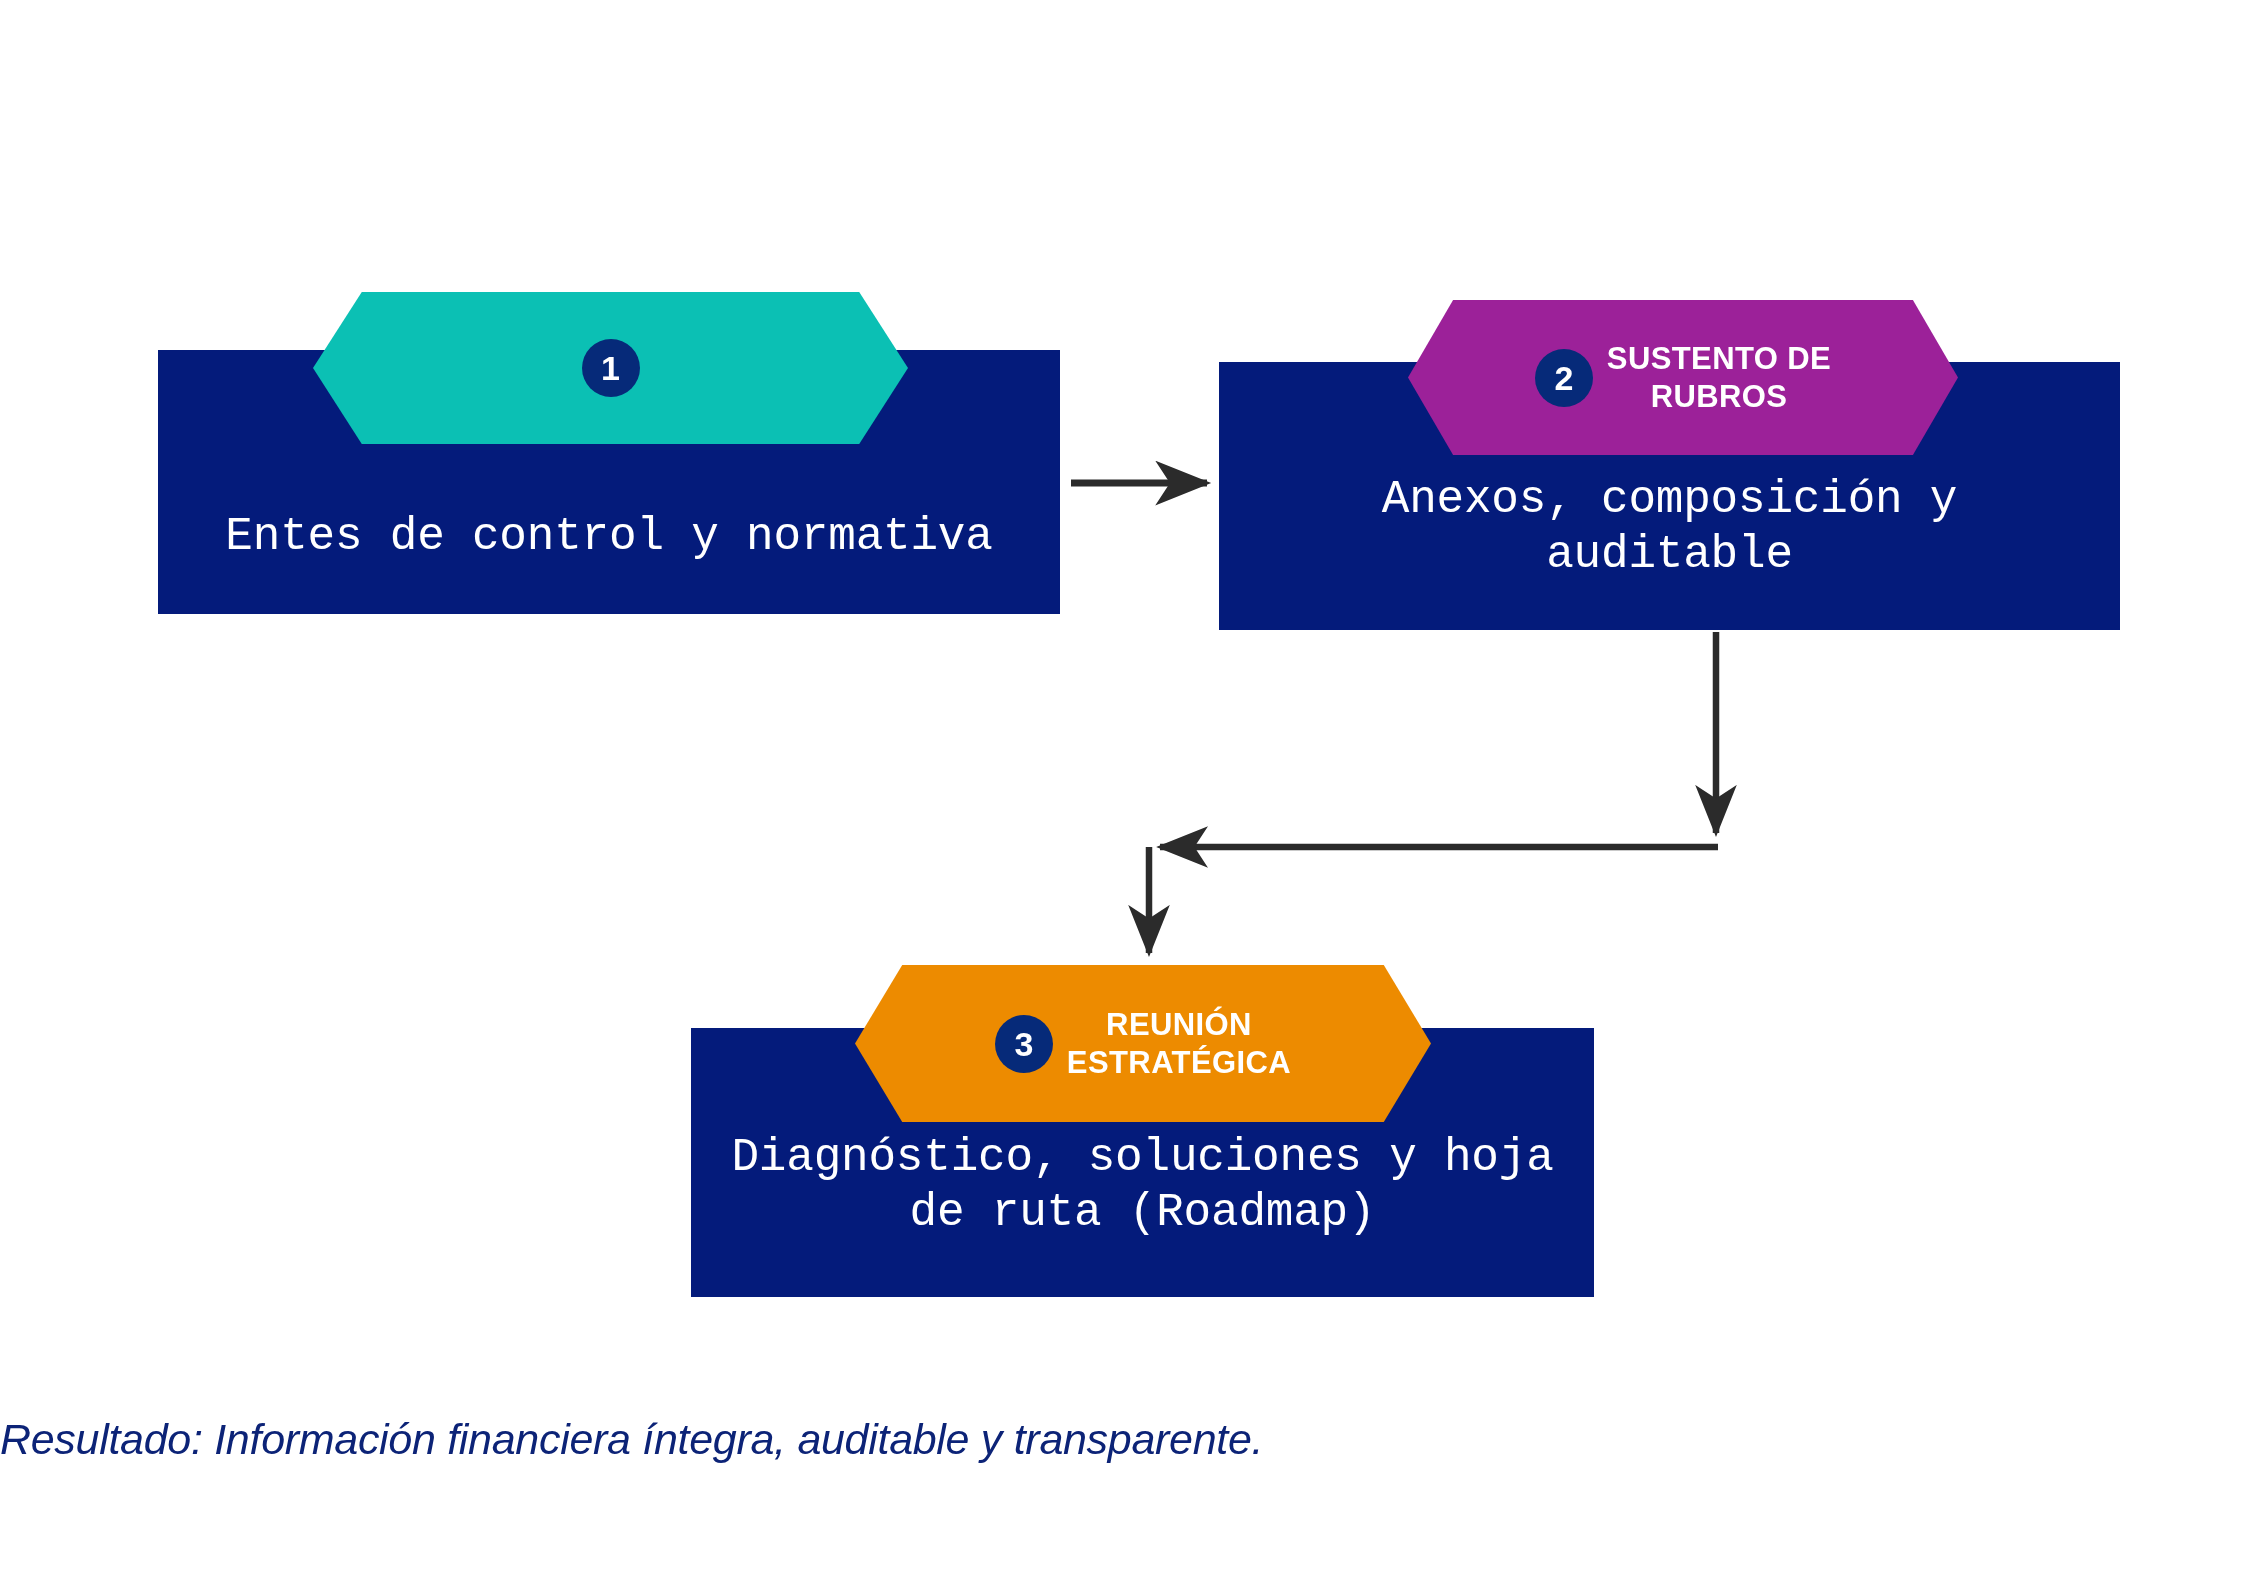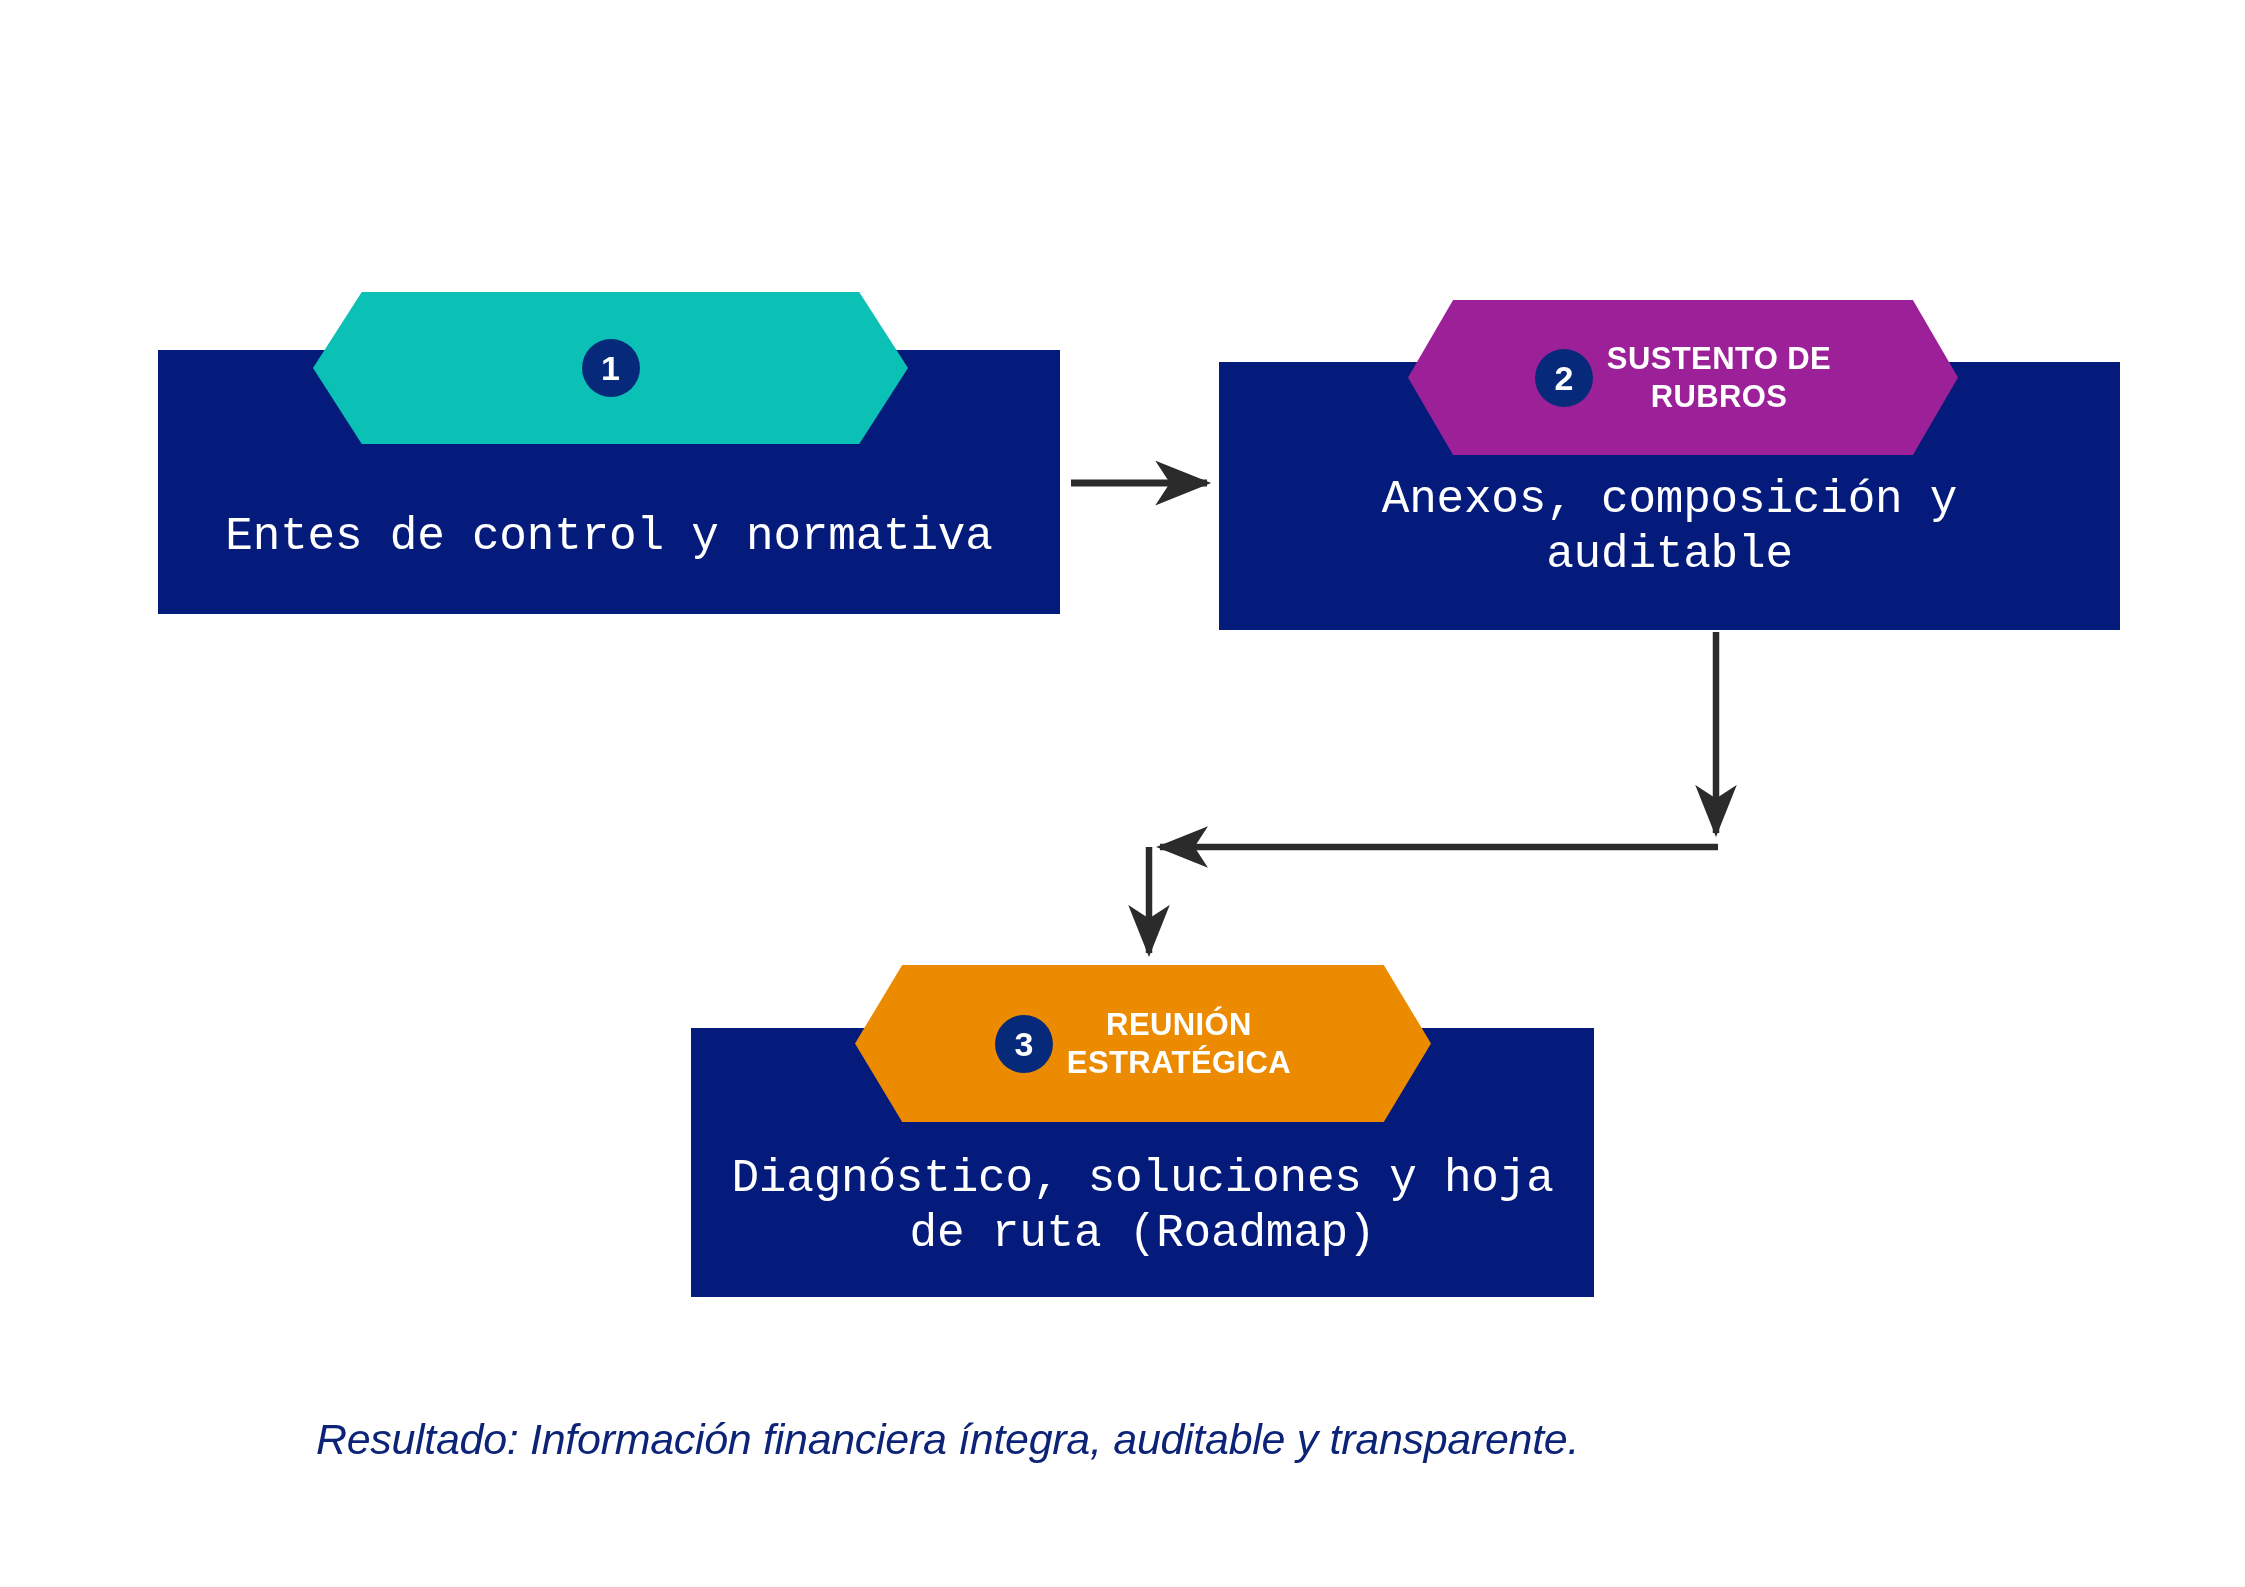--- a/index.html
+++ b/index.html
@@ -89,21 +89,20 @@
     width: 2245px;
     height: 1587px;
     pointer-events: none;
   }
 
   
   .footer-note {
     position: absolute;
     left: 0;
     width: 1895px;
-    text-align: center;
     color: #0C2377;
     font-family: "Liberation Sans", sans-serif;
     font-style: italic;
     font-weight: 400;
     font-size: 43px;
     letter-spacing: -0.3px;
   }
 </style>
 </head>
 <body>
@@ -123,21 +122,21 @@
     <div class="node-desc" style="font-size:46px;">Anexos, composición y auditable</div>
   </div>
   <div class="banner" style="left:1408px; top:300px; width:550px; height:155px; background:#9C2199;">
     <div class="banner-inner">
       <div class="step-badge">2</div>
       <div class="banner-label">SUSTENTO DE
 RUBROS</div>
     </div>
   </div>
 
-  <div class="node-body" style="left:691px; top:1028px; width:903px; height:269px; padding-bottom:36px;">
+  <div class="node-body" style="left:691px; top:1028px; width:903px; height:269px; padding-bottom:57px;">
     <div class="node-desc" style="font-size:46px;">Diagnóstico, soluciones y hoja de ruta (Roadmap)</div>
   </div>
   <div class="banner" style="left:855px; top:965px; width:576px; height:157px; background:#ED8B00;">
     <div class="banner-inner">
       <div class="step-badge">3</div>
       <div class="banner-label">REUNIÓN
 ESTRATÉGICA</div>
     </div>
   </div>
 

